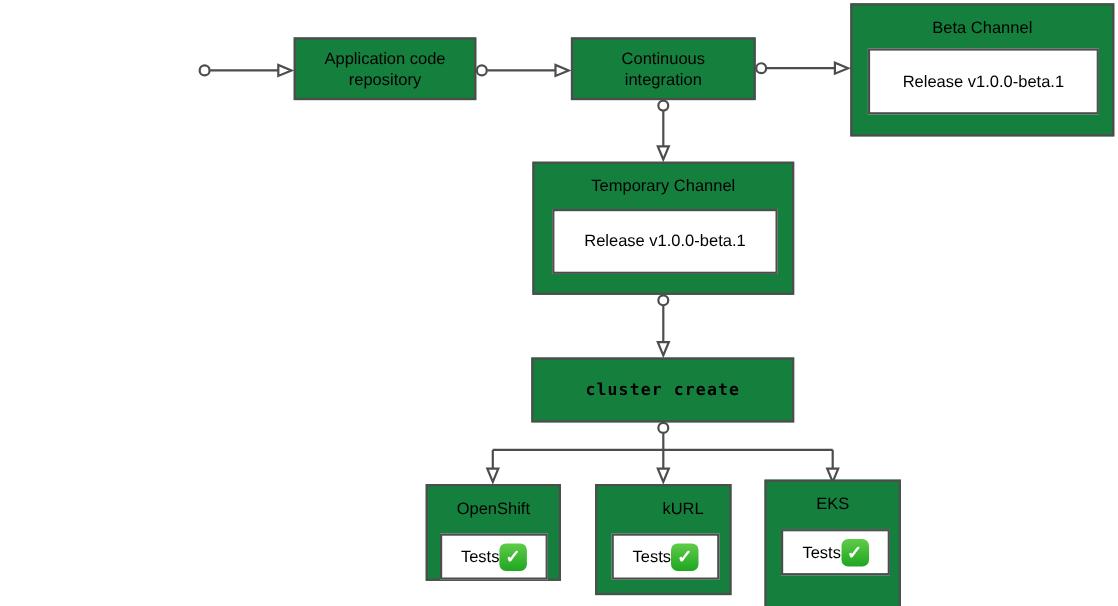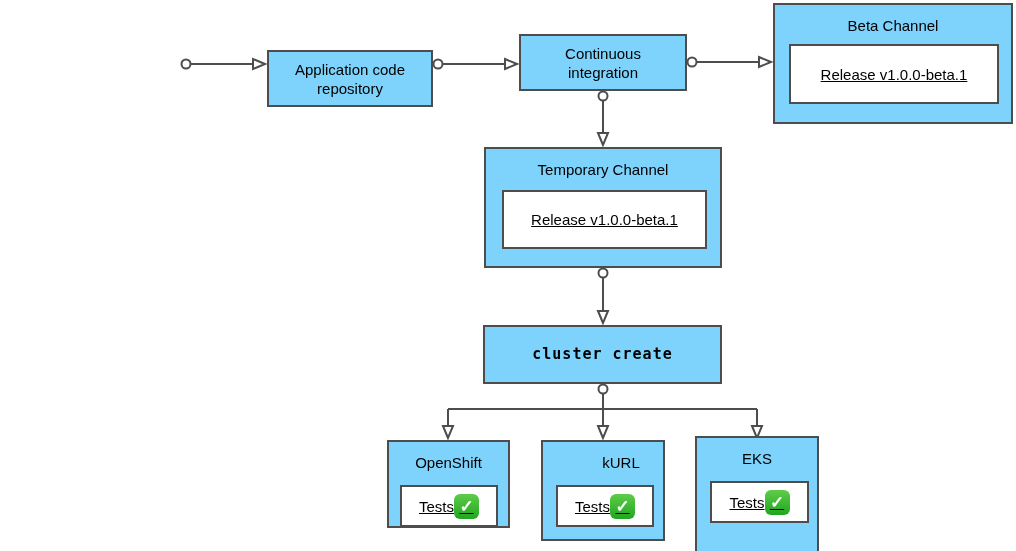--- a/index.html
+++ b/index.html
@@ -25,21 +25,21 @@
     width: 1016px; height: 551px;
     pointer-events: none;
   }
   svg.connectors .edge { stroke: var(--stroke); stroke-width: 2; fill: none; }
   svg.connectors .dot { stroke: var(--stroke); stroke-width: 2; fill: #ffffff; }
   svg.connectors .head { stroke: var(--stroke); stroke-width: 2; fill: #ffffff; stroke-linejoin: miter; }
 
   .node {
     position: absolute;
     border: 2px solid var(--stroke);
-    background: #7dd3fc;
+    background: #15803d;
     display: flex;
     align-items: center;
     justify-content: center;
     text-align: center;
     font-size: 15px;
     line-height: 19px;
   }
 
   .group { justify-content: flex-start; flex-direction: column; align-items: center; }
   .group .group-title {
@@ -47,21 +47,20 @@
     font-size: 15px;
   }
   .inner-box {
     position: absolute;
     border: 2px solid var(--stroke);
     background: #ffffff;
     display: flex;
     align-items: center;
     justify-content: center;
     font-size: 15px;
-    text-decoration: underline;
   }
 
   .cluster-create {
     font-family: "DejaVu Sans Mono", "Liberation Mono", monospace;
     font-weight: bold;
     font-size: 15px;
     letter-spacing: 1px;
   }
 
   .tests-row { display: flex; align-items: center; }
@@ -73,21 +72,21 @@
     border-radius: 6px;
     background: linear-gradient(180deg, #5fcc49 0%, #1fa620 100%);
     color: #ffffff;
     font-size: 17px;
     font-weight: bold;
     line-height: 25px;
   }
 
   
   #tag-box       { left: 4px;   top: 41px;  width: 177px; height: 51px; }
-  #repo-box      { left: 267px; top: 34px;  width: 166px; height: 57px; padding: 0 10px; margin-top: 16px; }
+  #repo-box      { left: 267px; top: 34px;  width: 166px; height: 57px; padding: 0 10px; }
   #ci-box        { left: 519px; top: 34px;  width: 168px; height: 57px; padding: 0 8px; }
 
   #beta-box      { left: 773px; top: 3px;   width: 240px; height: 121px; }
   #beta-release  { left: 14px;  top: 39px;  width: 210px; height: 60px; }
 
   #temp-box      { left: 484px; top: 147px; width: 238px; height: 121px; }
   #temp-release  { left: 16px;  top: 41px;  width: 205px; height: 59px; }
 
   #cluster-box   { left: 483px; top: 325px; width: 239px; height: 59px; }
 

